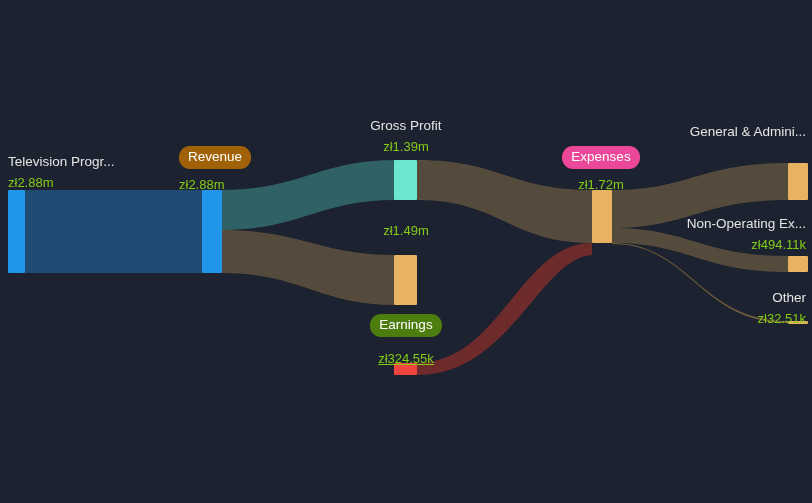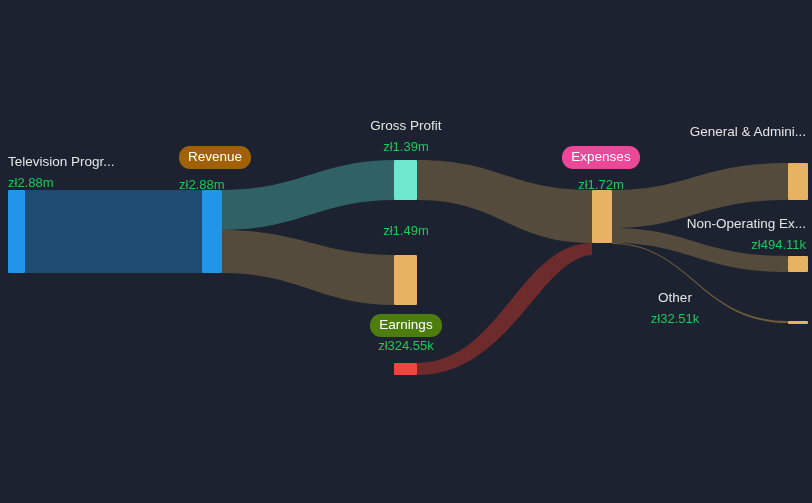--- a/index.html
+++ b/index.html
@@ -44,21 +44,21 @@
   .node-title.pill {
     display: inline-block;
     padding: 4px 9px 5px 9px;
     border-radius: 11px;
     color: #ffffff;
     font-size: 13.5px;
     line-height: 1;
   }
   .node-value {
     font-size: 13px;
-    color: #22c55e;
+    color: #84cc16;
     display: block;
     margin-top: 7px;
   }
   .align-left  { text-align: left; }
   .align-right { text-align: right; }
   .align-center{ text-align: center; }
 </style>
 </head>
 <body>
 
@@ -148,31 +148,31 @@
       <span class="node-value">zł1.49m</span>
     </div>
 
     <div class="node-label align-center" style="left:525px; top:146px; width:152px;">
       <span class="node-title pill" style="background:#ec4899;">Expenses</span>
       <span class="node-value" style="margin-top:9px;">zł1.72m</span>
     </div>
 
     <div class="node-label align-center" style="left:330px; top:314px; width:152px;">
       <span class="node-title pill" style="background:#4d7c0f;">Earnings</span>
-      <span class="node-value" style="margin-top:2px;">zł324.55k</span>
+      <span class="node-value" style="margin-top:15px;text-decoration:underline;">zł324.55k</span>
     </div>
 
     <div class="node-label align-right" style="left:608px; top:125px; width:198px;">
       <span class="node-title">General &amp; Admini...</span>
     </div>
 
     <div class="node-label align-right" style="left:608px; top:217px; width:198px;">
       <span class="node-title">Non-Operating Ex...</span>
       <span class="node-value">zł494.11k</span>
     </div>
 
-    <div class="node-label align-right" style="left:576px; top:291px; width:198px;text-align:center;">
+    <div class="node-label align-right" style="left:608px; top:291px; width:198px;">
       <span class="node-title">Other</span>
       <span class="node-value">zł32.51k</span>
     </div>
 
   </div>
 </div>
 
 </body></html>

